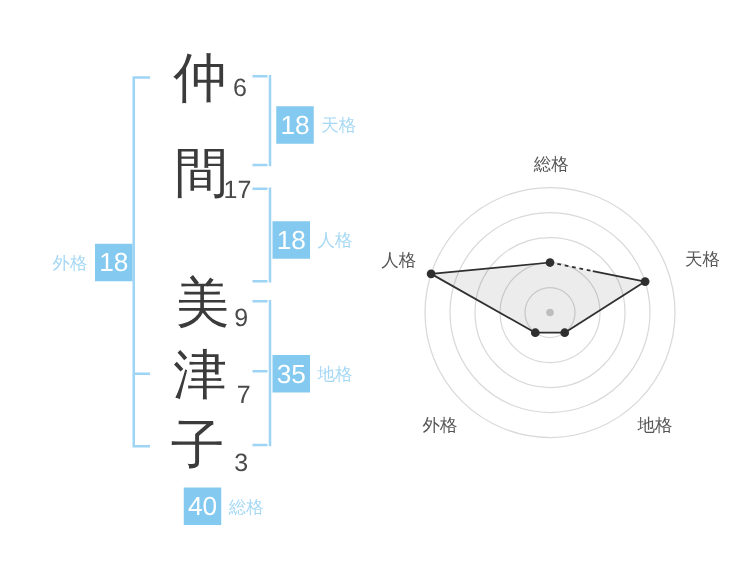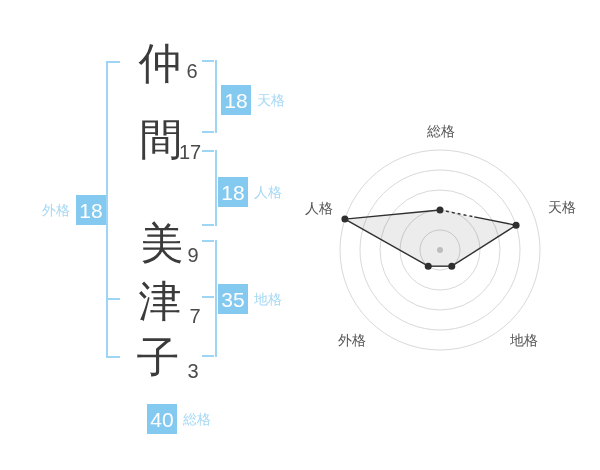--- a/index.html
+++ b/index.html
@@ -84,21 +84,21 @@
     <span class="score-label">人格</span>
   </div>
   <div class="score-row" style="left:218px;top:284px">
     <span class="badge">35</span>
     <span class="score-label">地格</span>
   </div>
   <div class="score-row" style="left:42px;top:195px">
     <span class="score-label">外格</span>
     <span class="badge">18</span>
   </div>
-  <div class="score-row" style="left:147px;top:404px">
+  <div class="score-row" style="left:147px;top:390px">
     <span class="badge">40</span>
     <span class="score-label">総格</span>
   </div>
 
   <svg class="radar-svg" width="240" height="240" viewBox="0 0 240 240">
       <circle cx="120" cy="120" r="20" fill="none" stroke="#D9D9D9" stroke-width="1"></circle>
       <circle cx="120" cy="120" r="40" fill="none" stroke="#D9D9D9" stroke-width="1"></circle>
       <circle cx="120" cy="120" r="60" fill="none" stroke="#D9D9D9" stroke-width="1"></circle>
       <circle cx="120" cy="120" r="80" fill="none" stroke="#D9D9D9" stroke-width="1"></circle>
       <circle cx="120" cy="120" r="100" fill="none" stroke="#D9D9D9" stroke-width="1"></circle>

